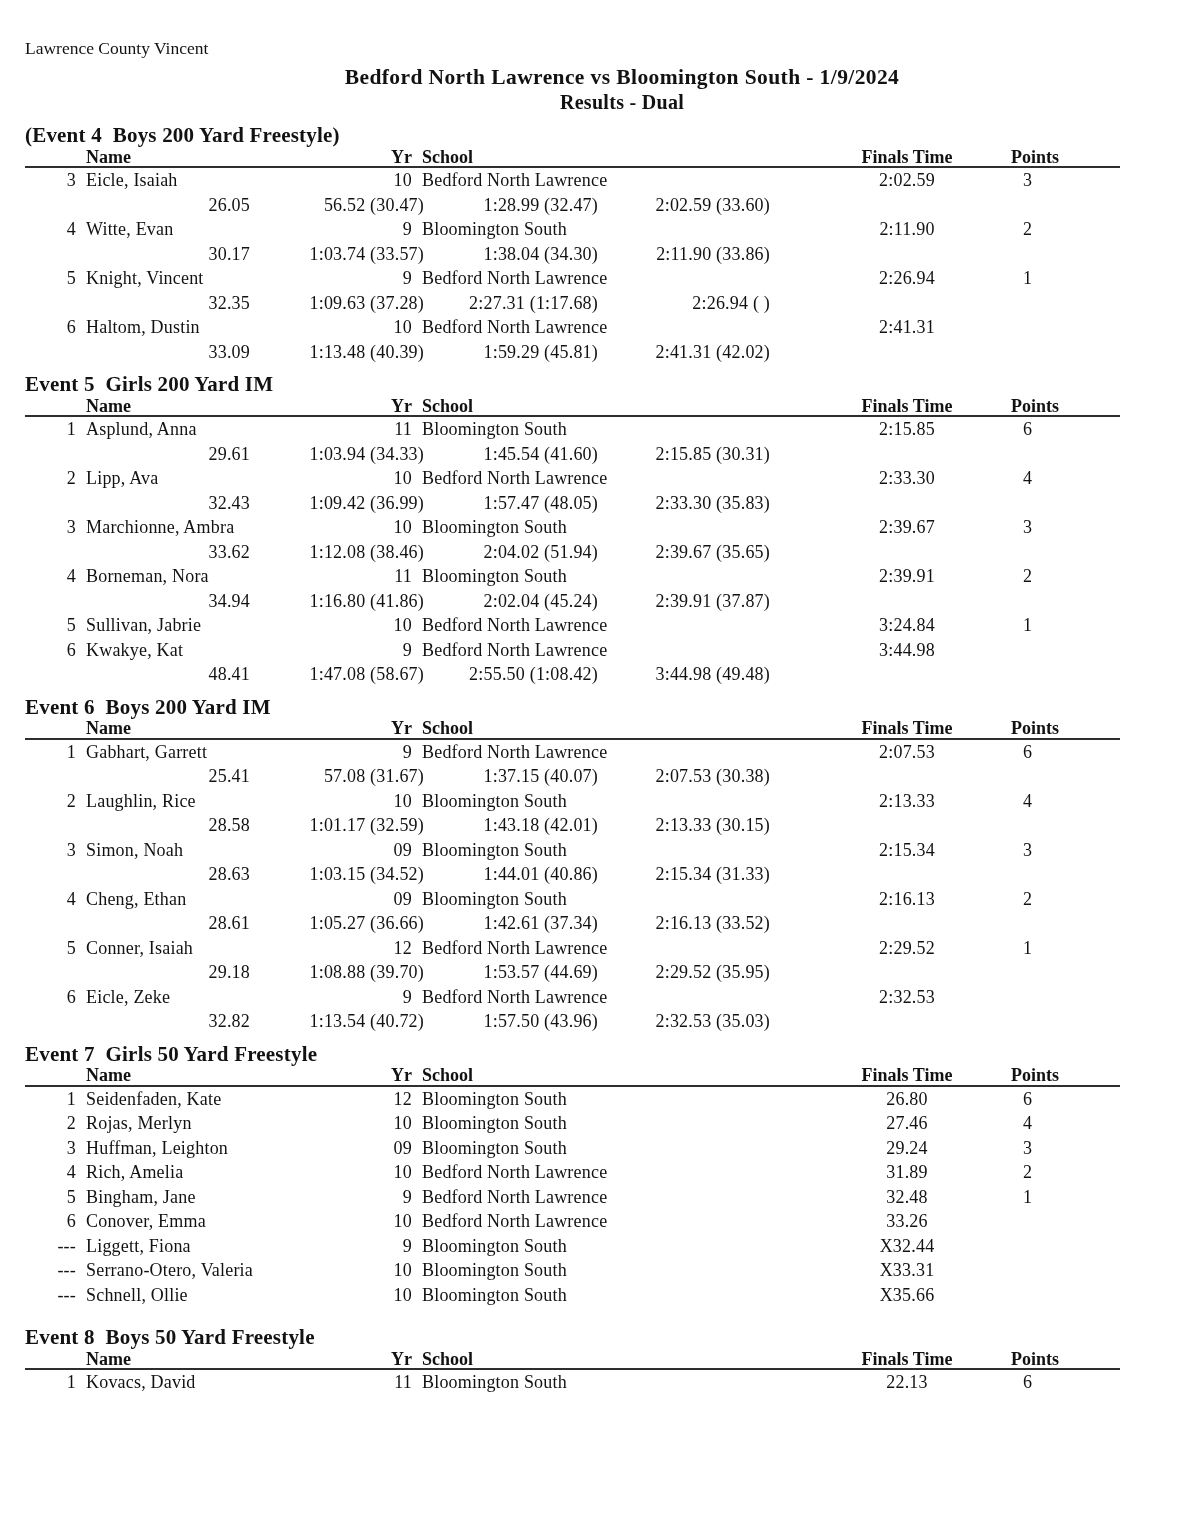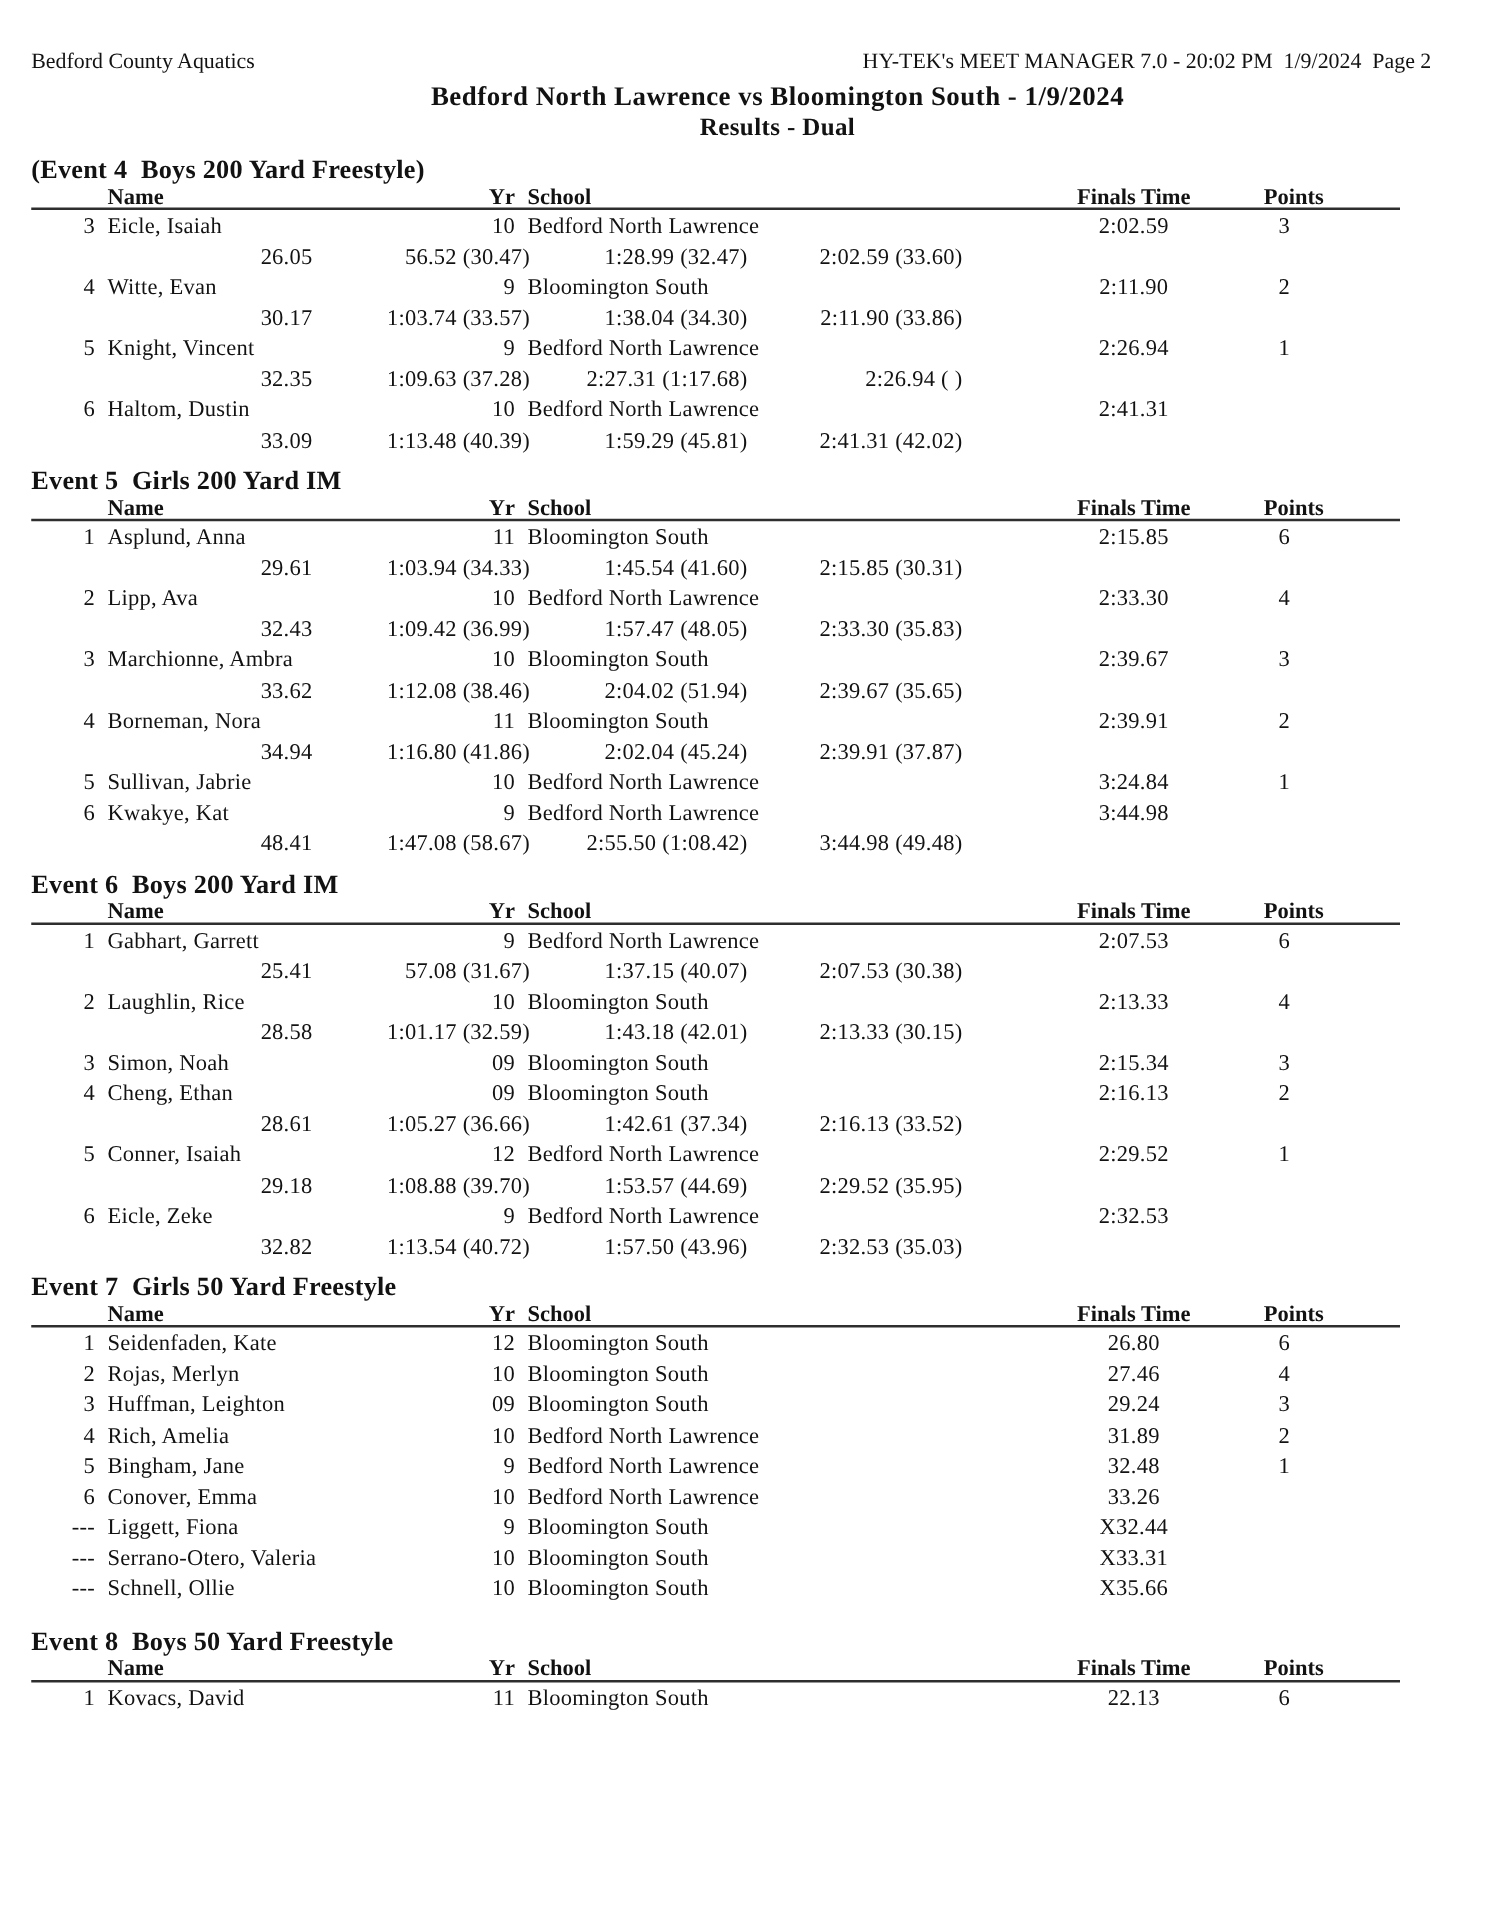--- a/index.html
+++ b/index.html
@@ -75,22 +75,21 @@
   .s1 { width: 225px; }
   .s2 { width: 174px; }
   .s3 { width: 174px; }
   .s4 { width: 172px; text-align: right; }
 </style>
 </head>
 <body>
 
 <div class="page">
   <div class="doc-header">
-    <span>Bedford County Aquatics</span>
-    <span>HY-TEK's MEET MANAGER 7.0 - 20:02 PM  1/9/2024  Page 2</span>
+    <span>Lawrence County Vincent</span>
   </div>
   <div class="title-block">
     <div class="meet-title">Bedford North Lawrence vs Bloomington South - 1/9/2024</div>
     <div class="results-type">Results - Dual</div>
   </div>
   <div>
   <section class="event">
     <h2 class="event-title">(Event 4  Boys 200 Yard Freestyle)</h2>
     <div class="colheader">
       <span class="rank"></span>
@@ -315,20 +314,26 @@
 
   <div class="row">
     <span class="rank">3</span>
     <span class="name">Simon, Noah</span>
     <span class="yr">09</span>
     <span class="school">Bloomington South</span>
     <span class="finals">2:15.34</span>
     <span class="points">3</span>
   </div>
 
+  <div class="splits">
+    <span class="s s1">28.63</span>
+    <span class="s s2">1:03.15 (34.52)</span>
+    <span class="s s3">1:44.01 (40.86)</span>
+    <span class="s s4">2:15.34 (31.33)</span>
+  </div>
 
   <div class="row">
     <span class="rank">4</span>
     <span class="name">Cheng, Ethan</span>
     <span class="yr">09</span>
     <span class="school">Bloomington South</span>
     <span class="finals">2:16.13</span>
     <span class="points">2</span>
   </div>
 

